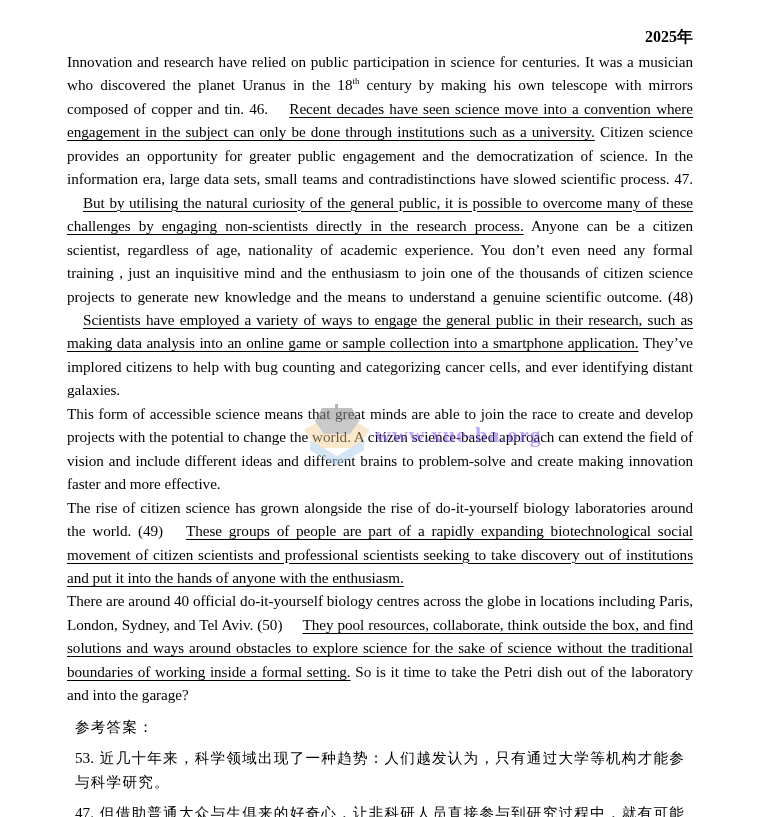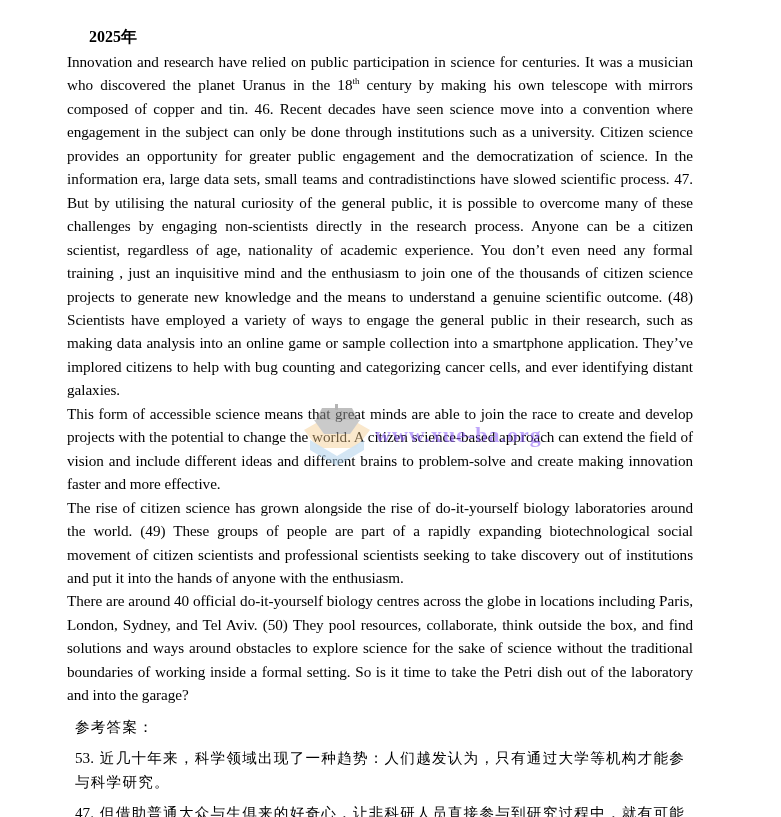--- a/index.html
+++ b/index.html
@@ -15,38 +15,40 @@
       font-family: "Liberation Serif", "DejaVu Serif", serif;
       color: #000000;
     }
     .page {
       position: absolute;
       left: 67px;
       top: 26px;
       width: 626px;
     }
     .title {
-      text-align: left;
+      text-align: right;
       font-weight: bold;
       font-size: 16px;
       line-height: 22px;
       height: 24px;
       margin: 0;
       padding-left: 22px;
     }
     .para {
       font-size: 15.2px;
       line-height: 23.45px;
       text-align: justify;
       margin: 0;
       letter-spacing: -0.05px;
     }
     .para .u {
+      text-decoration: underline;
       text-underline-offset: 3px;
       text-decoration-thickness: 1px;
+      margin-left: 16px;
     }
     .para sup {
       font-size: 9px;
       line-height: 0;
       vertical-align: 6px;
       margin-top: 22px;
     }
     .cn {
       font-family: "DejaVu Serif", "Liberation Serif", serif;
       font-size: 14.6px;

